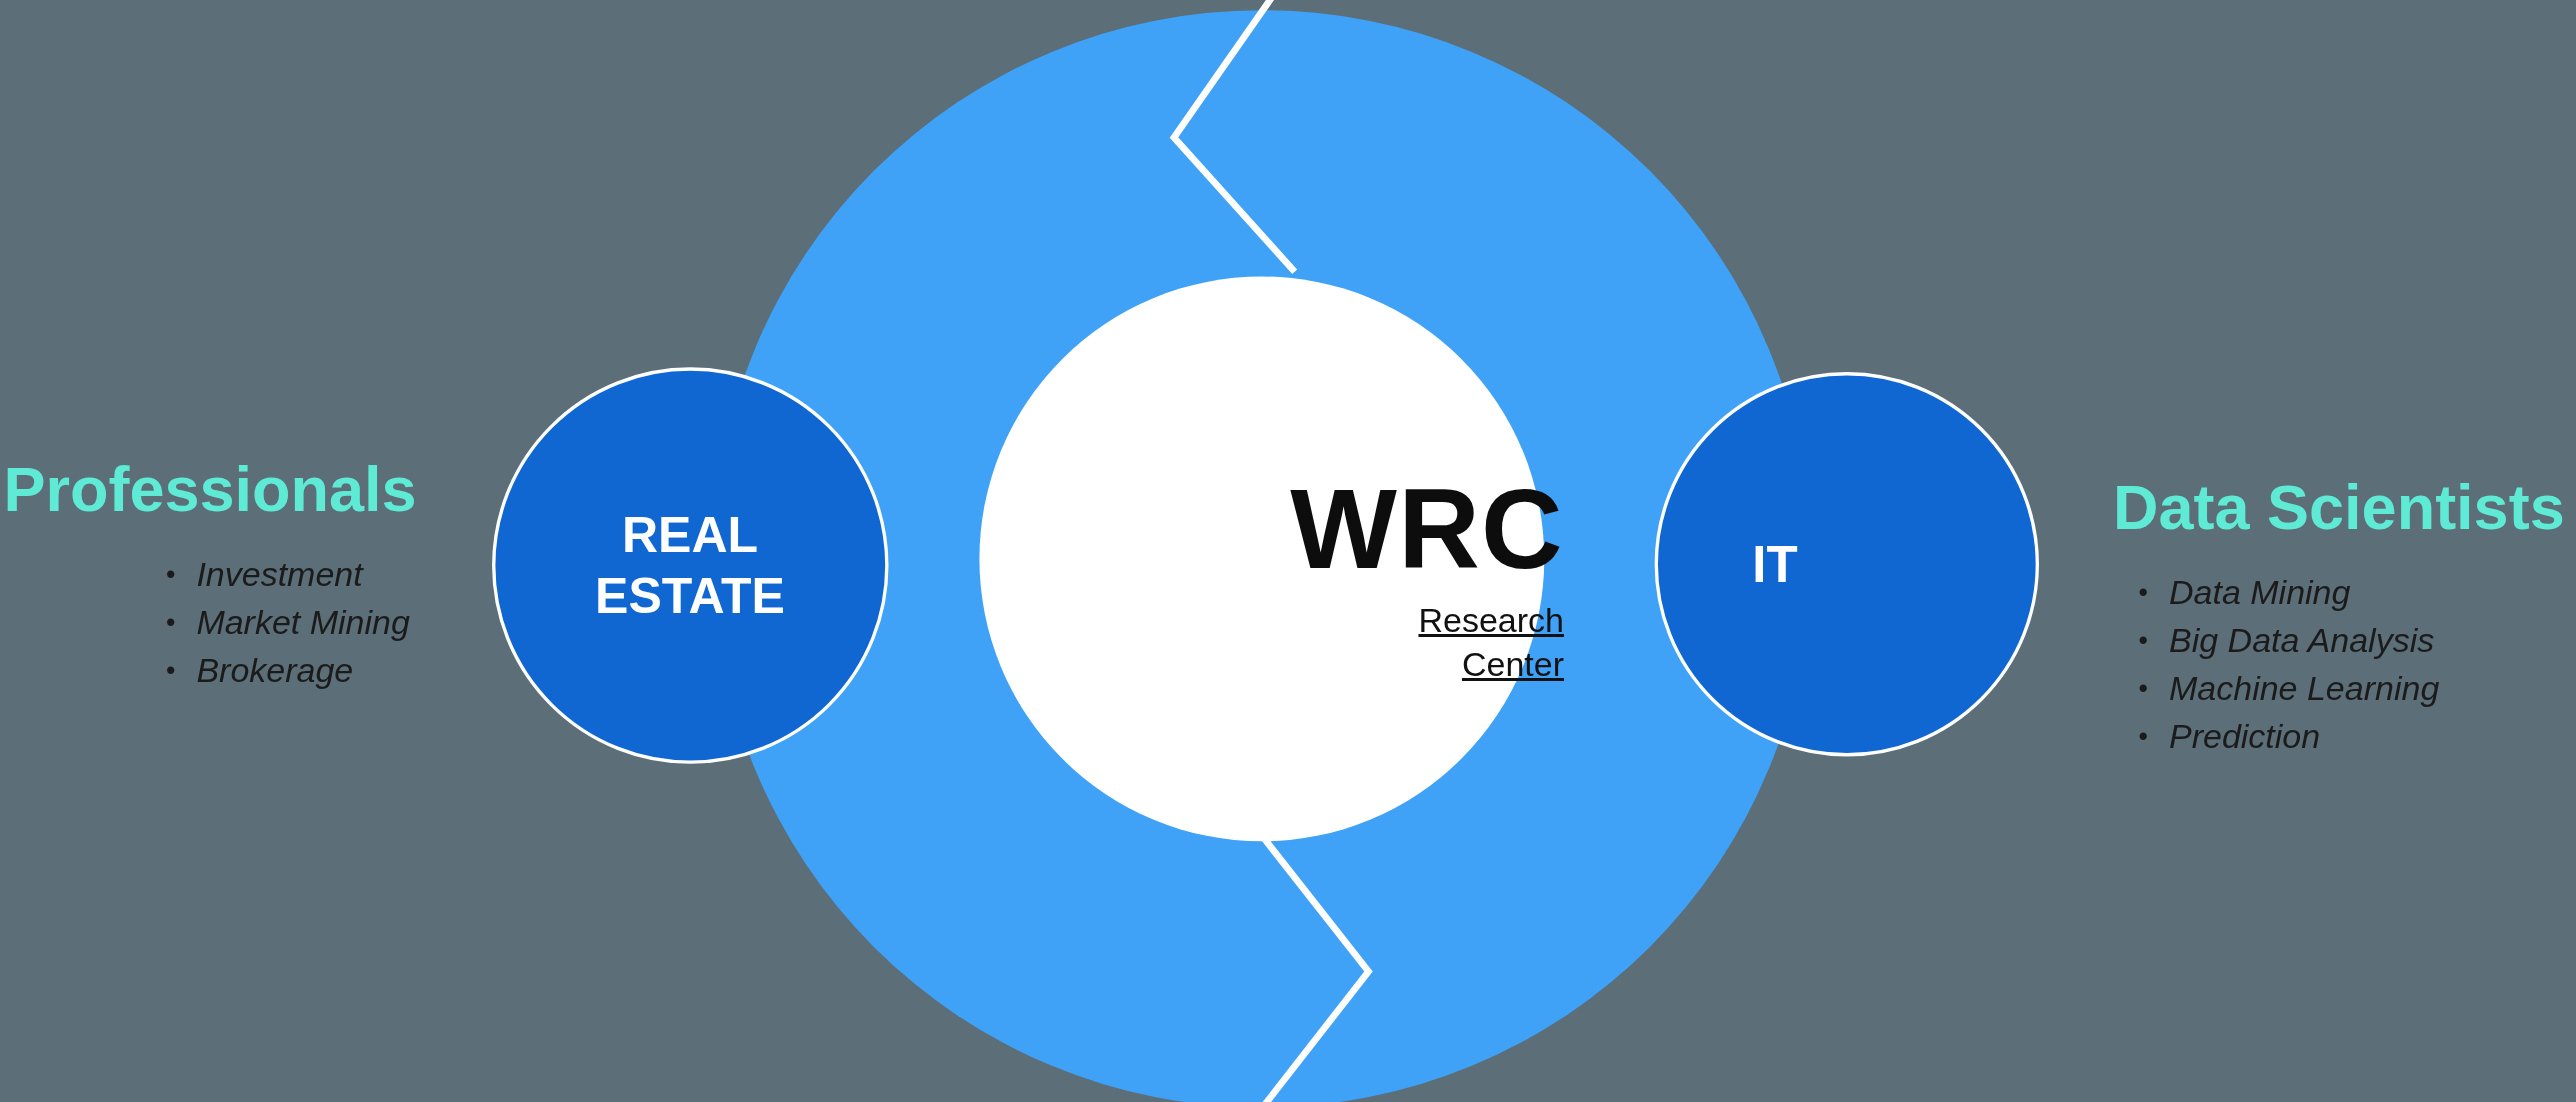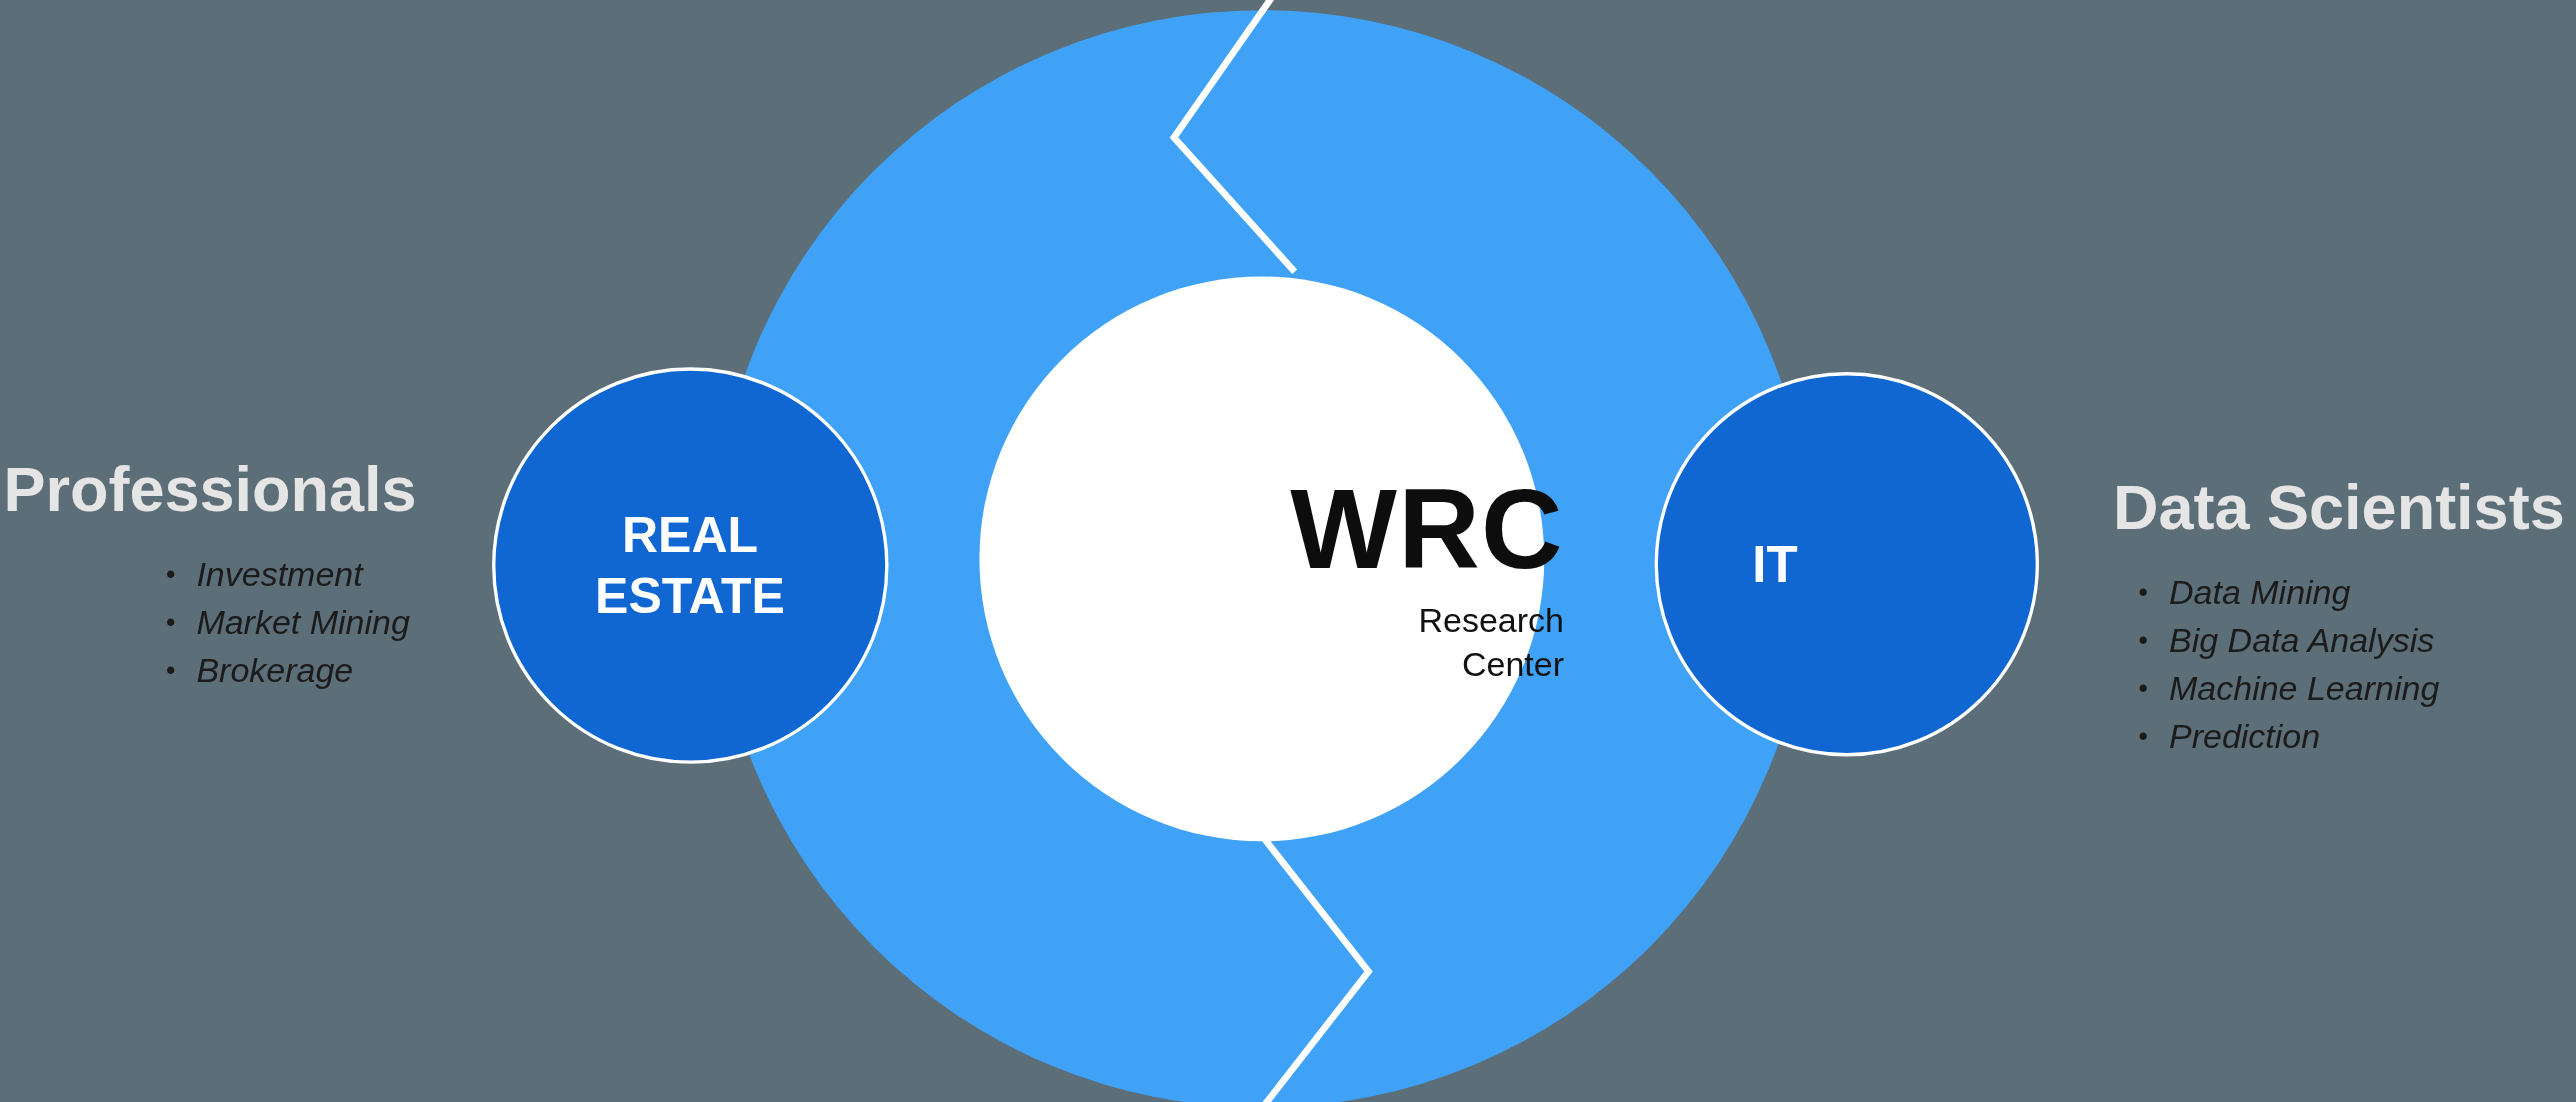--- a/index.html
+++ b/index.html
@@ -40,20 +40,21 @@
     font-weight: 700;
     line-height: 1.05;
     letter-spacing: 1.3px;
   }
   .center-label .subtitle {
     font-size: 34px;
     font-weight: 400;
     line-height: 44px;
     margin-top: 9.4px;
     color: #111111;
+    text-decoration: underline;
   }
 
   
   .node-label {
     position: absolute;
     color: #ffffff;
     font-weight: 700;
     text-align: center;
     line-height: 1.22;
   }
@@ -83,21 +84,21 @@
   .panel.right {
     left: 2113px;
     top: 474px;
     width: 463px;
   }
   .panel h1 {
     margin: 0;
     font-size: 63px;
     font-weight: 700;
     line-height: 1.05;
-    color: #e5e5e5;
+    color: #5eead4;
   }
   .panel ul {
     list-style: none;
     margin: 28px 0 0 0;
     padding: 0 0 0 161px;
     font-size: 34px;
     line-height: 48px;
     color: #1b1b1b;
     font-style: italic;
   }

